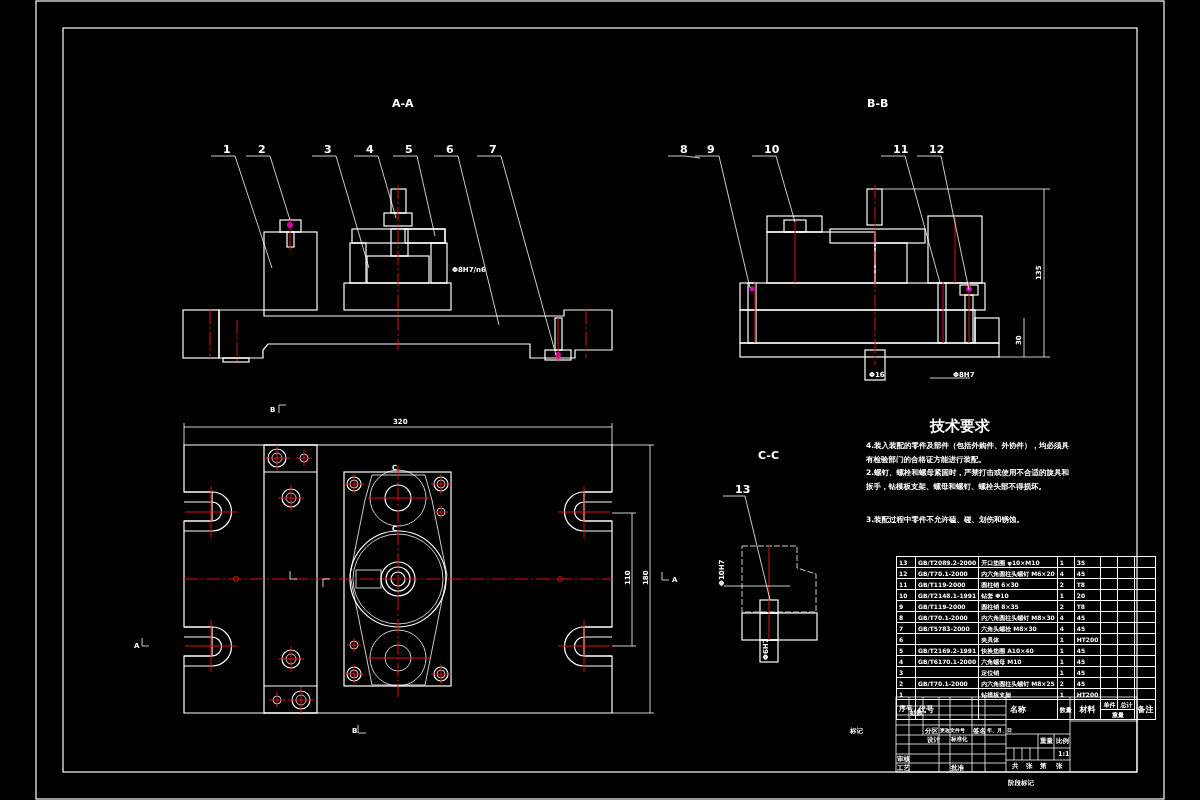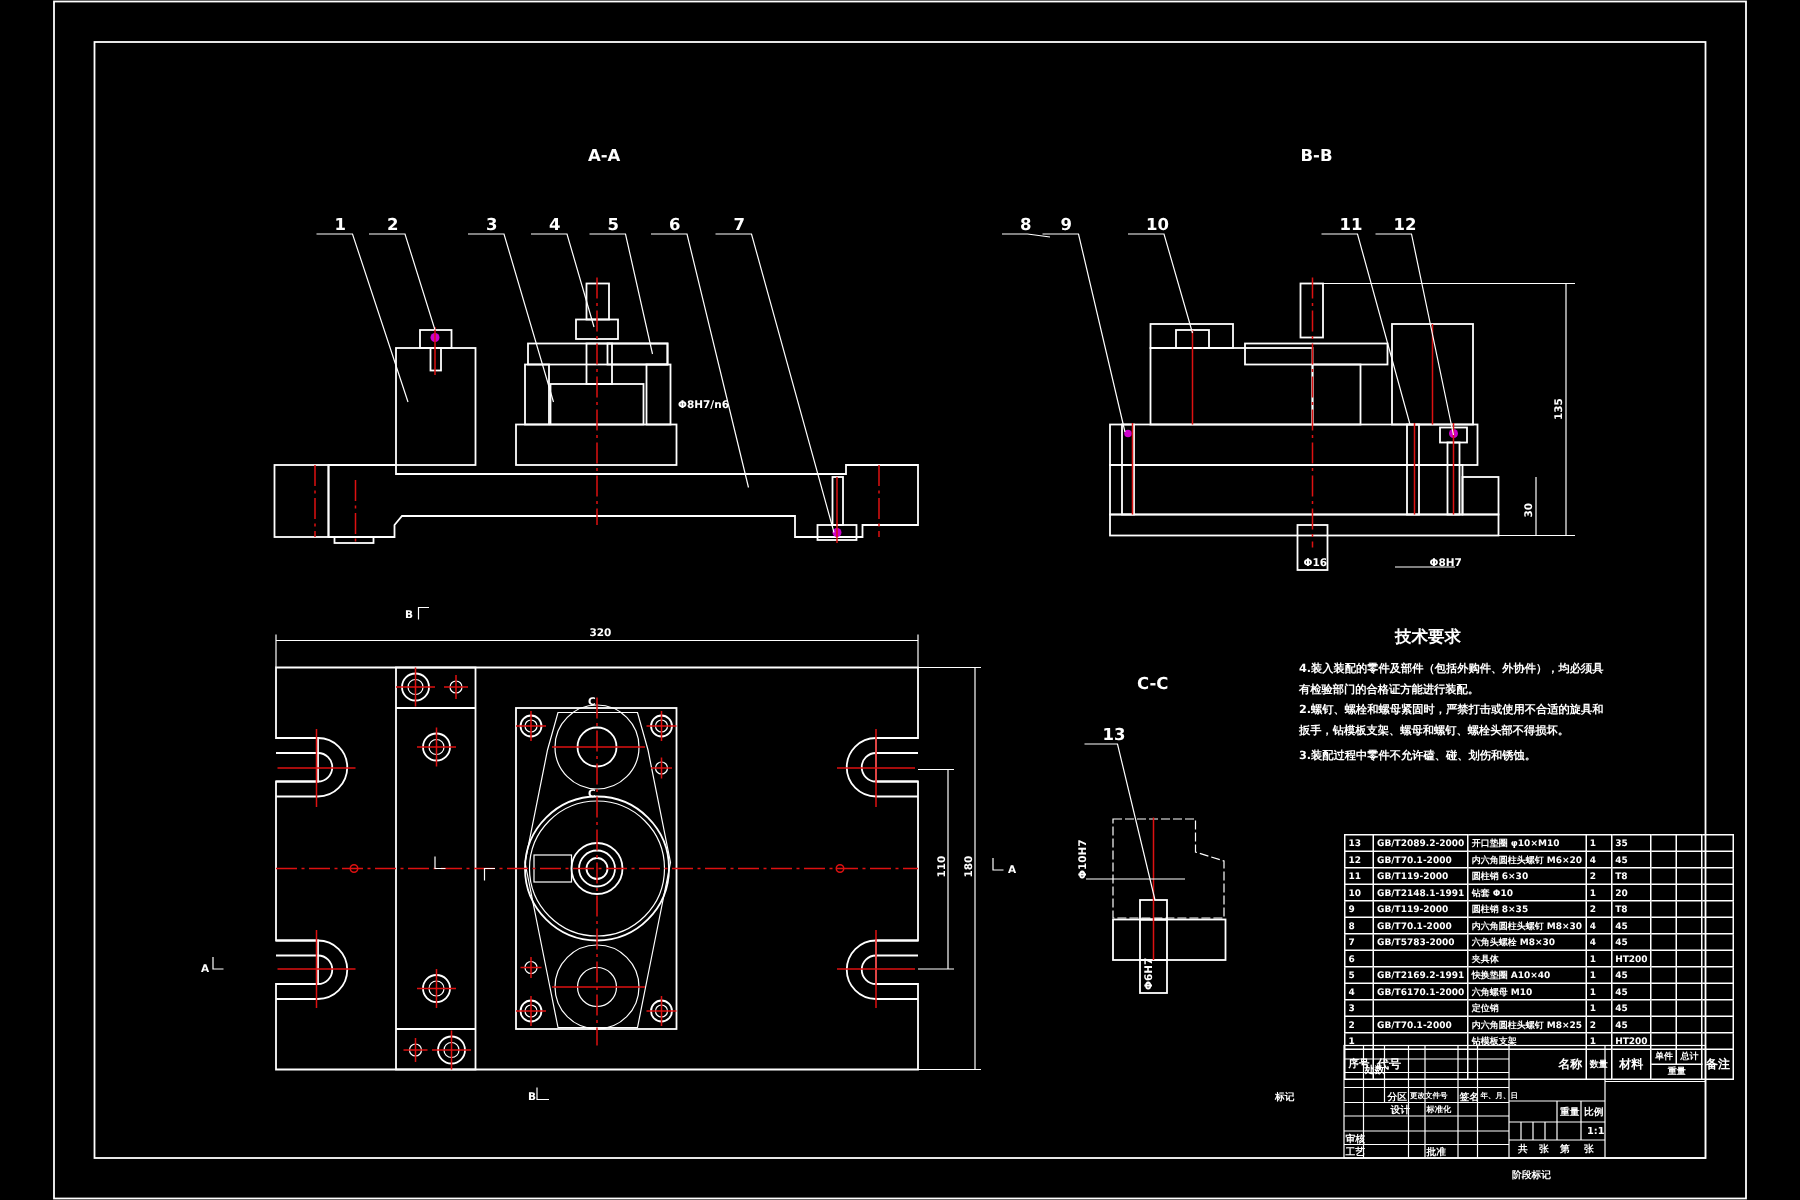--- a/index.html
+++ b/index.html
@@ -5,21 +5,21 @@
   html, body { margin:0; padding:0; background:#000; }
   body { width:1200px; height:800px; overflow:hidden; position:relative; font-family:"DejaVu Sans", sans-serif; }
   svg { position:absolute; left:0; top:0; }
   .w { stroke:#fff; stroke-width:1.2; fill:none; }
   .wt { stroke:#fff; stroke-width:0.8; fill:none; }
   .r { stroke:#d11; stroke-width:1; fill:none; stroke-dasharray:14 3 2 3; }
   .rs { stroke:#d11; stroke-width:1; fill:none; }
   .lbl { fill:#fff; font-family:"DejaVu Sans", sans-serif; font-size:11px; font-weight:bold; }
   .sm { fill:#fff; font-family:"DejaVu Sans", sans-serif; font-size:7px; font-weight:bold; }
   .tr { position:absolute; color:#fff; font-family:"DejaVu Sans", sans-serif; font-weight:bold; white-space:nowrap; }
-  .tr-title { left:930px; top:417px; font-size:11px; }
+  .tr-title { left:930px; top:417px; font-size:15px; }
   .tr-line { left:866px; font-size:7.5px; letter-spacing:0; }
   table.bom { position:absolute; border-collapse:collapse; color:#fff; font-family:"DejaVu Sans", sans-serif; font-weight:bold; }
   table.bom td { border:1px solid #fff; padding:0 2px; height:10px; font-size:6px; line-height:9px; overflow:hidden; white-space:nowrap; }
   .tb { position:absolute; color:#fff; font-family:"DejaVu Sans", sans-serif; font-weight:bold; font-size:6.5px; white-space:nowrap; }
 </style>
 </head>
 <body>
 
 <svg width="1200" height="800" viewBox="0 0 1200 800">
   <defs>
@@ -258,21 +258,21 @@
       </g>
   </g>
 </svg>
 
 <div>
   <div class="tr tr-title">技术要求</div>
   <div class="tr tr-line" style="top:441px">4.装入装配的零件及部件（包括外购件、外协件），均必须具</div>
   <div class="tr tr-line" style="top:455px">有检验部门的合格证方能进行装配。</div>
   <div class="tr tr-line" style="top:468px">2.螺钉、螺栓和螺母紧固时，严禁打击或使用不合适的旋具和</div>
   <div class="tr tr-line" style="top:482px">扳手，钻模板支架、螺母和螺钉、螺栓头部不得损坏。</div>
-  <div class="tr tr-line" style="top:499px">3.装配过程中零件不允许磕、碰、划伤和锈蚀。</div>
+  <div class="tr tr-line" style="top:515px">3.装配过程中零件不允许磕、碰、划伤和锈蚀。</div>
 </div>
 
 <table class="bom" id="bom" style="left:896px; top:556px; width:241px;border-radius:30px;">
   <colgroup>
     <col style="width:10px">
       <col style="width:52px">
       <col style="width:58px">
       <col style="width:10px">
       <col style="width:50px">
       <col style="width:13px">
@@ -408,21 +408,21 @@
         <td>HT200</td>
         <td></td>
         <td></td>
         <td></td>
       </tr>
     </tbody>
   <tfoot>
     <tr>
       <td rowspan="2" style="font-size:7px;height:12px">序号</td>
       <td rowspan="2" style="font-size:8px;">代号</td>
-      <td rowspan="2" style="font-size:8px;text-align:right">名称</td>
+      <td rowspan="2" style="font-size:8px;text-align:center">名称</td>
       <td rowspan="2" style="font-size:6px">数量</td>
       <td rowspan="2" style="font-size:8px;text-align:center">材料</td>
       <td style="font-size:6px;height:8px">单件</td>
       <td style="font-size:6px;height:8px">总计</td>
       <td rowspan="2" style="font-size:8px;text-align:center">备注</td>
     </tr>
     <tr>
       <td colspan="2" style="font-size:6px;text-align:center;height:8px">重量</td>
     </tr>
   </tfoot>

